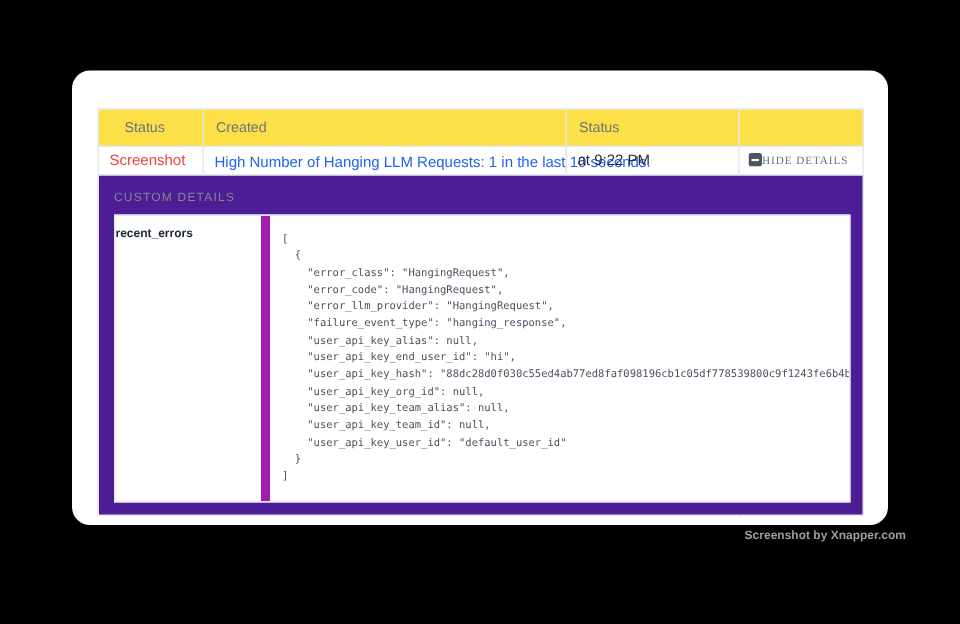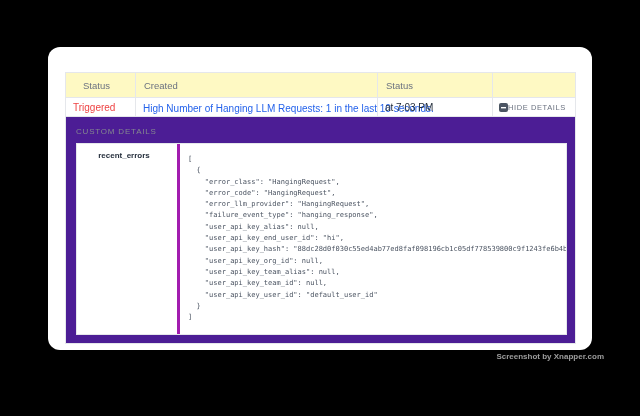--- a/index.html
+++ b/index.html
@@ -26,21 +26,21 @@
   table.alerts {
     width: 510px;
     border-collapse: collapse;
     table-layout: fixed;
   }
   table.alerts th, table.alerts td {
     border: 1px solid #e5e7eb;
     vertical-align: middle;
   }
   table.alerts thead th {
-    background: #fef9c3;
+    background: #fde047;
     height: 25px;
     font-size: 9.5px;
     font-weight: normal;
     color: #6b7280;
     text-align: left;
     padding: 0 8px;
   }
   table.alerts thead th.col-status { padding-left: 17px; }
   .col-status  { width: 70px; }
   .col-summary { width: 242px; }
@@ -65,21 +65,21 @@
     padding: 0 7px;
   }
   td.actions-cell { padding: 0 6px; text-align: left; }
   .hide-details-btn {
     display: inline-flex;
     align-items: center;
     gap: 0;
     background: none;
     border: none;
     cursor: pointer;
-    font-family: Liberation Sans, sans-serif;
+    font-family: Liberation Serif, serif;
     font-size: 7.5px;
     letter-spacing: 0.6px;
     color: #6b7280;
     padding: 0;
   }
   .hide-details-btn svg { display: block; }
   tr.details-row td {
     background: #4c1d95;
     padding: 0;
   }
@@ -94,22 +94,22 @@
   .details-box {
     display: flex;
     border: 1px solid #e5e7eb;
     background: #ffffff;
     min-height: 192px;
     align-items: stretch;
   }
   .details-key-col {
     width: 103px;
     flex-shrink: 0;
-    border-right: 3px solid #a21caf;
-    text-align: center;
+    border-right: 6px solid #a21caf;
+    text-align: left;
     padding: 7px 6px 0 0;
     font-size: 8px;
     font-weight: bold;
     color: #1f2937;
   }
   .details-value-col {
     flex: 1;
     padding: 10px 8px;
     font-family: "DejaVu Sans Mono", monospace;
     font-size: 7px;
@@ -136,25 +136,25 @@
       <thead>
         <tr>
           <th class="col-status">Status</th>
           <th class="col-summary">Created</th>
           <th class="col-created">Status</th>
           <th class="col-actions"></th>
         </tr>
       </thead>
       <tbody>
         <tr class="alert-row">
-          <td class="status-cell">Triggered</td>
+          <td class="status-cell">Screenshot</td>
           <td class="summary-cell">
             <a href="#">High Number of Hanging LLM Requests: 1 in the last 10 seconds.</a>
           </td>
-          <td class="created-cell">at 7:03 PM</td>
+          <td class="created-cell">at 9:22 PM</td>
           <td class="actions-cell">
             <button class="hide-details-btn">
               <span>
                 <svg width="9" height="9" viewBox="0 0 9 9">
                   <rect x="0" y="0" width="9" height="9" rx="2" fill="#4b5563"></rect>
                   <rect x="2" y="4" width="5" height="1.4" fill="#ffffff"></rect>
                 </svg>
               </span>
               <span>HIDE DETAILS</span>
             </button>

